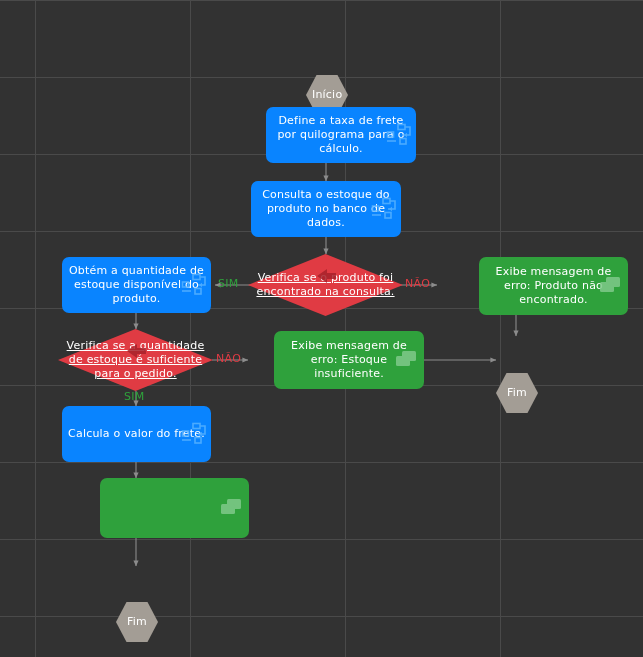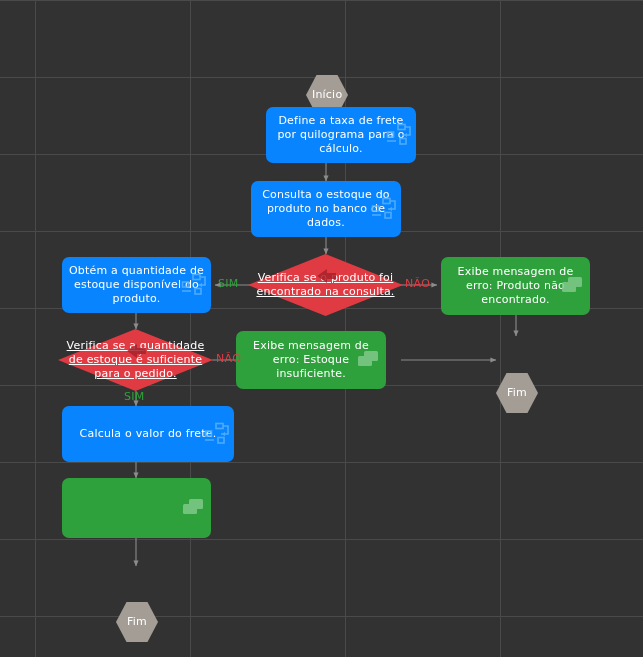--- a/index.html
+++ b/index.html
@@ -55,20 +55,21 @@
 
   
   .n-process {
     background: #0984ff;
     border-radius: 7px;
   }
   
   .n-message {
     background: #2fa13c;
     border-radius: 7px;
+    margin-left: 38px;
   }
   
   .n-decision {
     background: transparent;
   }
   .n-decision .diamond {
     position: absolute;
     left: 0; top: 0;
     width: 100%; height: 100%;
     background: #e03b43;
@@ -235,21 +236,21 @@
   <div class="node n-message" style="left:236px; top:331px; width:150px; height:58px;">
     <span class="label">Exibe mensagem de erro: Estoque insuficiente.</span>
     <svg class="node-icon" viewBox="0 0 26 24">
       <g fill="#7fc98a">
         <rect x="8" y="3" width="14" height="10" rx="1.5"></rect>
         <rect x="2" y="8" width="14" height="10" rx="1.5"></rect>
       </g>
     </svg>
   </div>
 
-  <div class="node n-process" style="left:62px; top:406px; width:172px; height:56px;">
+  <div class="node n-process" style="left:62px; top:406px; width:149px; height:56px;">
     <span class="label">Calcula o valor do frete.</span>
     <svg class="node-icon" viewBox="0 0 26 24">
       <g fill="none" stroke="#57b2ff" stroke-width="1.6">
         <rect x="12" y="1.5" width="7" height="5"></rect>
         <path d="M19,4 h5 v8 h-7"></path>
         <path d="M18,12 l3,-2.2 v4.4 z" fill="#57b2ff" stroke="none"></path>
         <rect x="1.5" y="9" width="6" height="5"></rect>
         <path d="M1,18 h9"></path>
         <rect x="14" y="15.5" width="6" height="5.5"></rect>
       </g>

